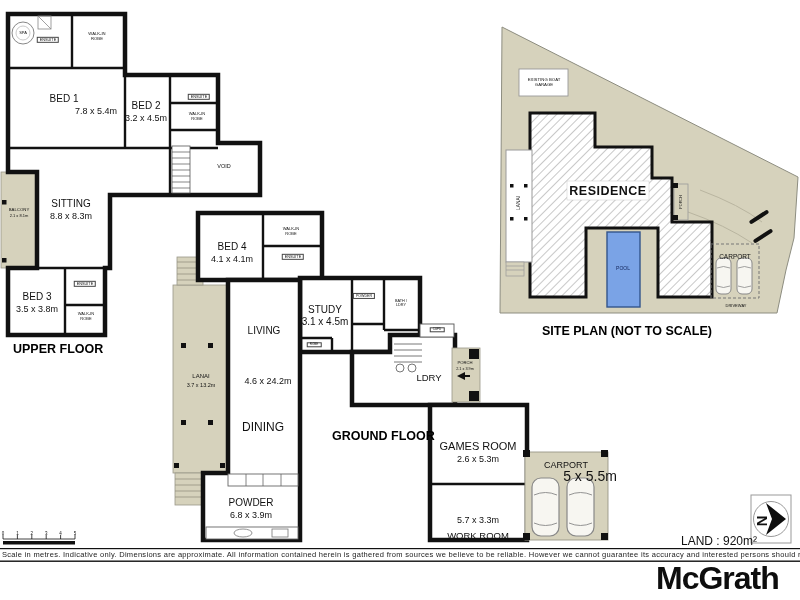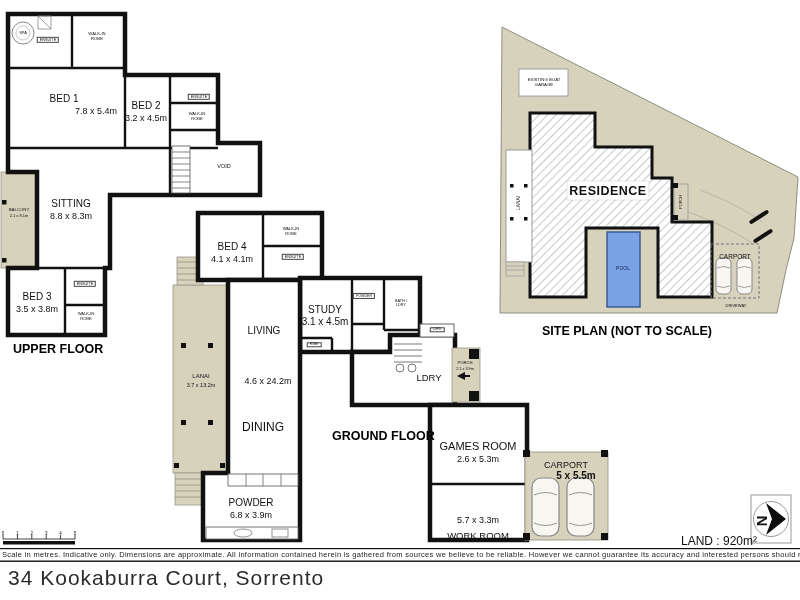--- a/index.html
+++ b/index.html
@@ -196,34 +196,34 @@
   <div class="lbl" style="left:201px;top:385px;font-size:5.5px;">3.7 x 13.2m</div>
   <div class="lbl" style="left:429px;top:378px;font-size:9.5px;">LDRY</div>
   <div class="lbl" style="left:465px;top:363px;font-size:4.2px;">PORCH</div>
   <div class="lbl" style="left:465px;top:369px;font-size:3.8px;">2.1 x 3.9m</div>
   <div class="title" style="left:332px;top:429px;font-size:12.5px;">GROUND FLOOR</div>
   <div class="lbl" style="left:478px;top:446px;font-size:11px;">GAMES ROOM</div>
   <div class="lbl" style="left:478px;top:459px;font-size:9px;">2.6 x 5.3m</div>
   <div class="lbl" style="left:478px;top:508px;font-size:9.5px;margin-top:28px;">WORK ROOM</div>
   <div class="lbl" style="left:478px;top:520px;font-size:9px;">5.7 x 3.3m</div>
   <div class="lbl" style="left:566px;top:465px;font-size:9px;">CARPORT</div>
-  <div class="lbl" style="left:576px;top:476px;font-size:10px;font-weight:bold;">5 x 5.5m</div>
+  <div class="lbl" style="left:590px;top:476px;font-size:14px;">5 x 5.5m</div>
 
   <div class="lbl wrap" style="left:544px;top:83px;font-size:4.3px;width:40px;">EXISTING BOAT GARAGE</div>
   <div class="lbl" style="left:608px;top:191px;font-size:12.5px;font-weight:bold;letter-spacing:0.5px;">RESIDENCE</div>
   <div class="lbl vert" style="left:519px;top:203px;font-size:4.8px;">LANAI</div>
   <div class="lbl vert" style="left:681px;top:202px;font-size:3.8px;">PORCH</div>
   <div class="lbl" style="left:623px;top:269px;font-size:5px;color:#14265c;">POOL</div>
   <div class="lbl" style="left:735px;top:257px;font-size:6.5px;">CARPORT</div>
   <div class="lbl" style="left:736px;top:306px;font-size:4px;">DRIVEWAY</div>
   <div class="title" style="left:542px;top:324px;font-size:12.5px;">SITE PLAN (NOT TO SCALE)</div>
 
   <div class="tick" style="left:3px;top:533px;">0</div>
   <div class="tick" style="left:17.4px;top:533px;">1</div>
   <div class="tick" style="left:31.8px;top:533px;">2</div>
   <div class="tick" style="left:46.2px;top:533px;">3</div>
   <div class="tick" style="left:60.6px;top:533px;">4</div>
   <div class="tick" style="left:75px;top:533px;">5</div>
   <div class="land">LAND : 920m²</div>
   <div class="disc">Scale in metres. Indicative only. Dimensions are approximate. All information contained herein is gathered from sources we believe to be reliable. However we cannot guarantee its accuracy and interested persons should rely on their own enquiries</div>
-  <div class="addr">34 Kookaburra Court, Sorrento</div>
+  <div class="brand">McGrath</div>
 
 </div>
 
 </body></html>

